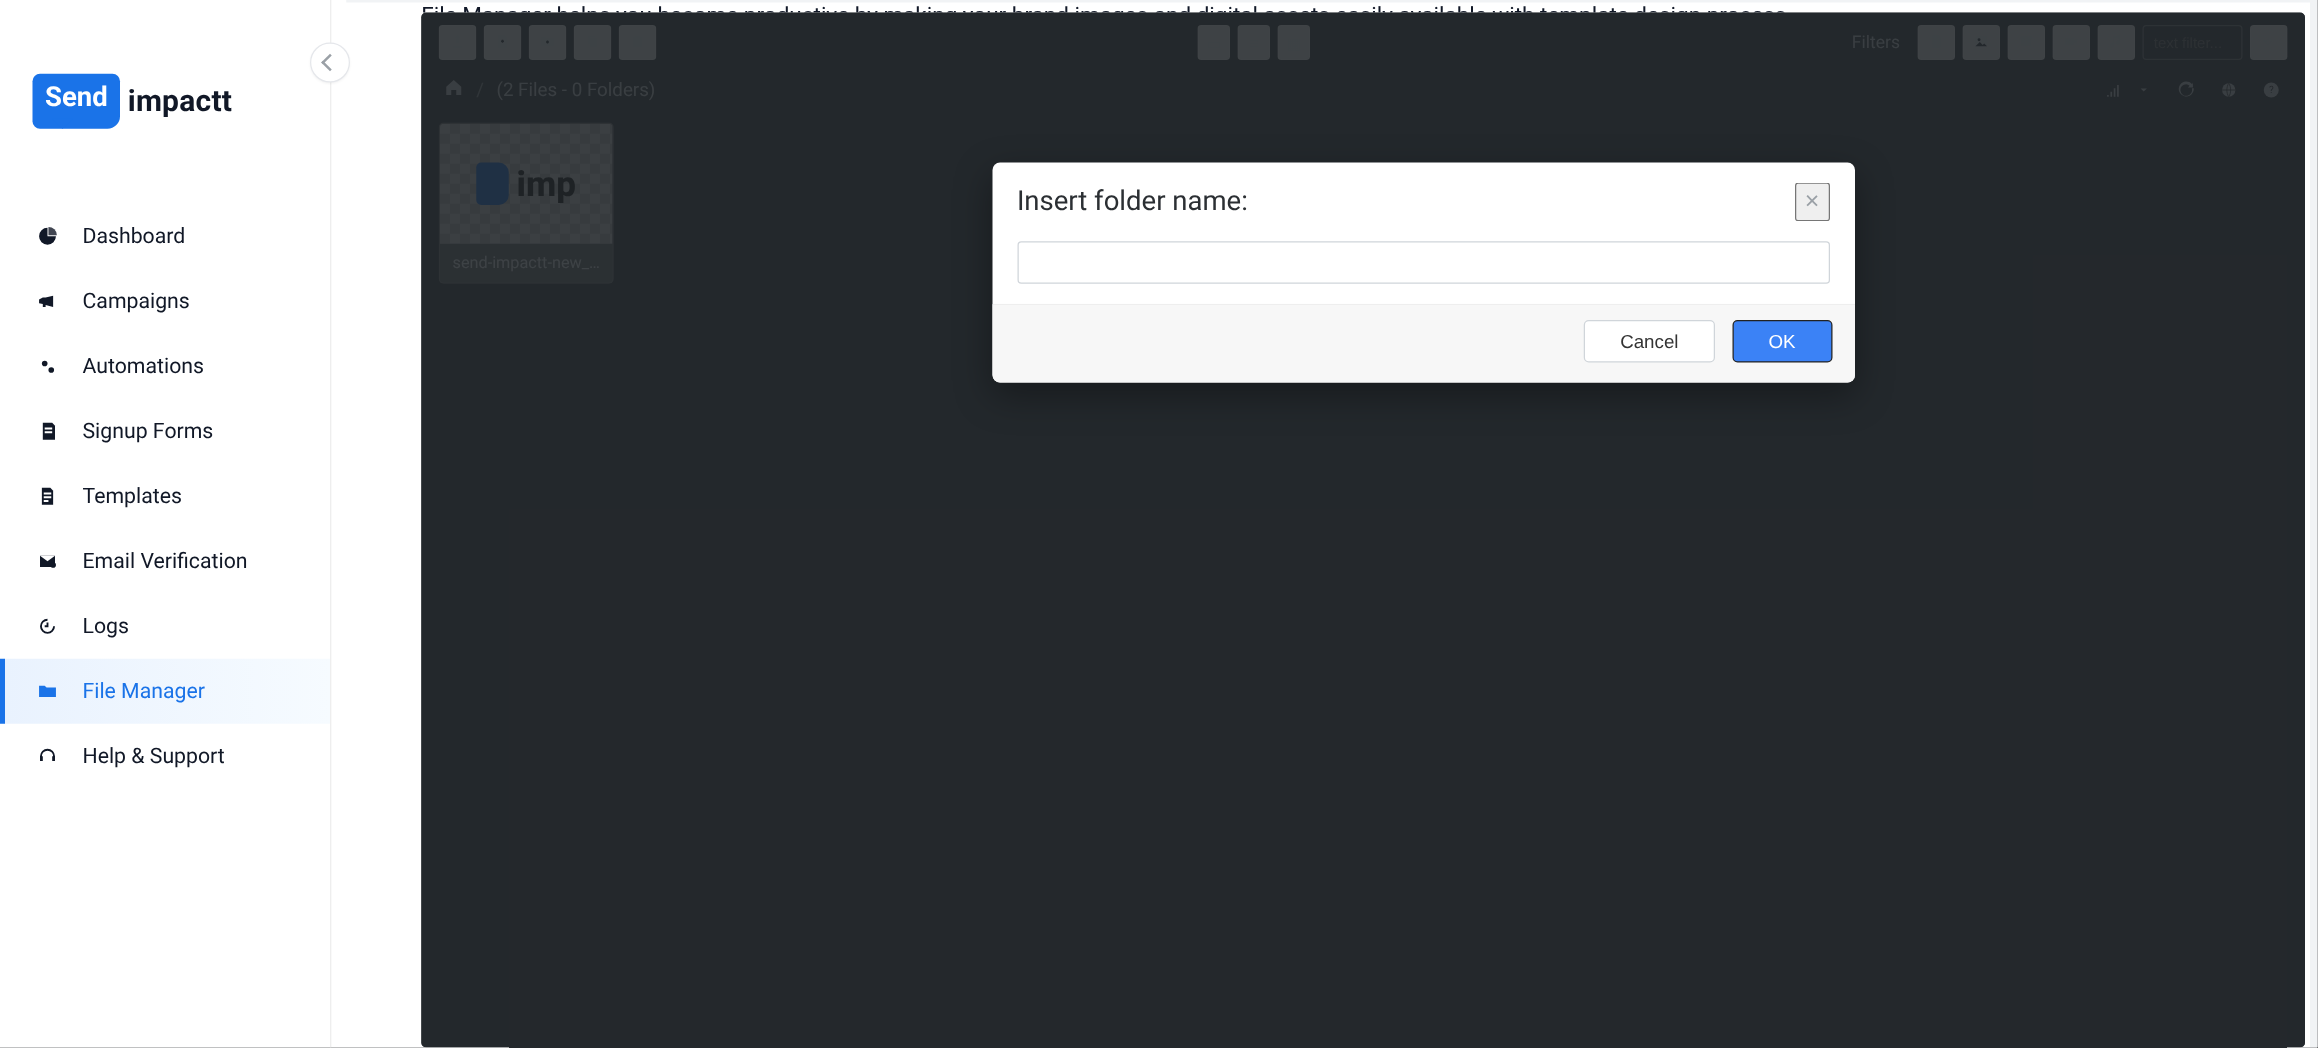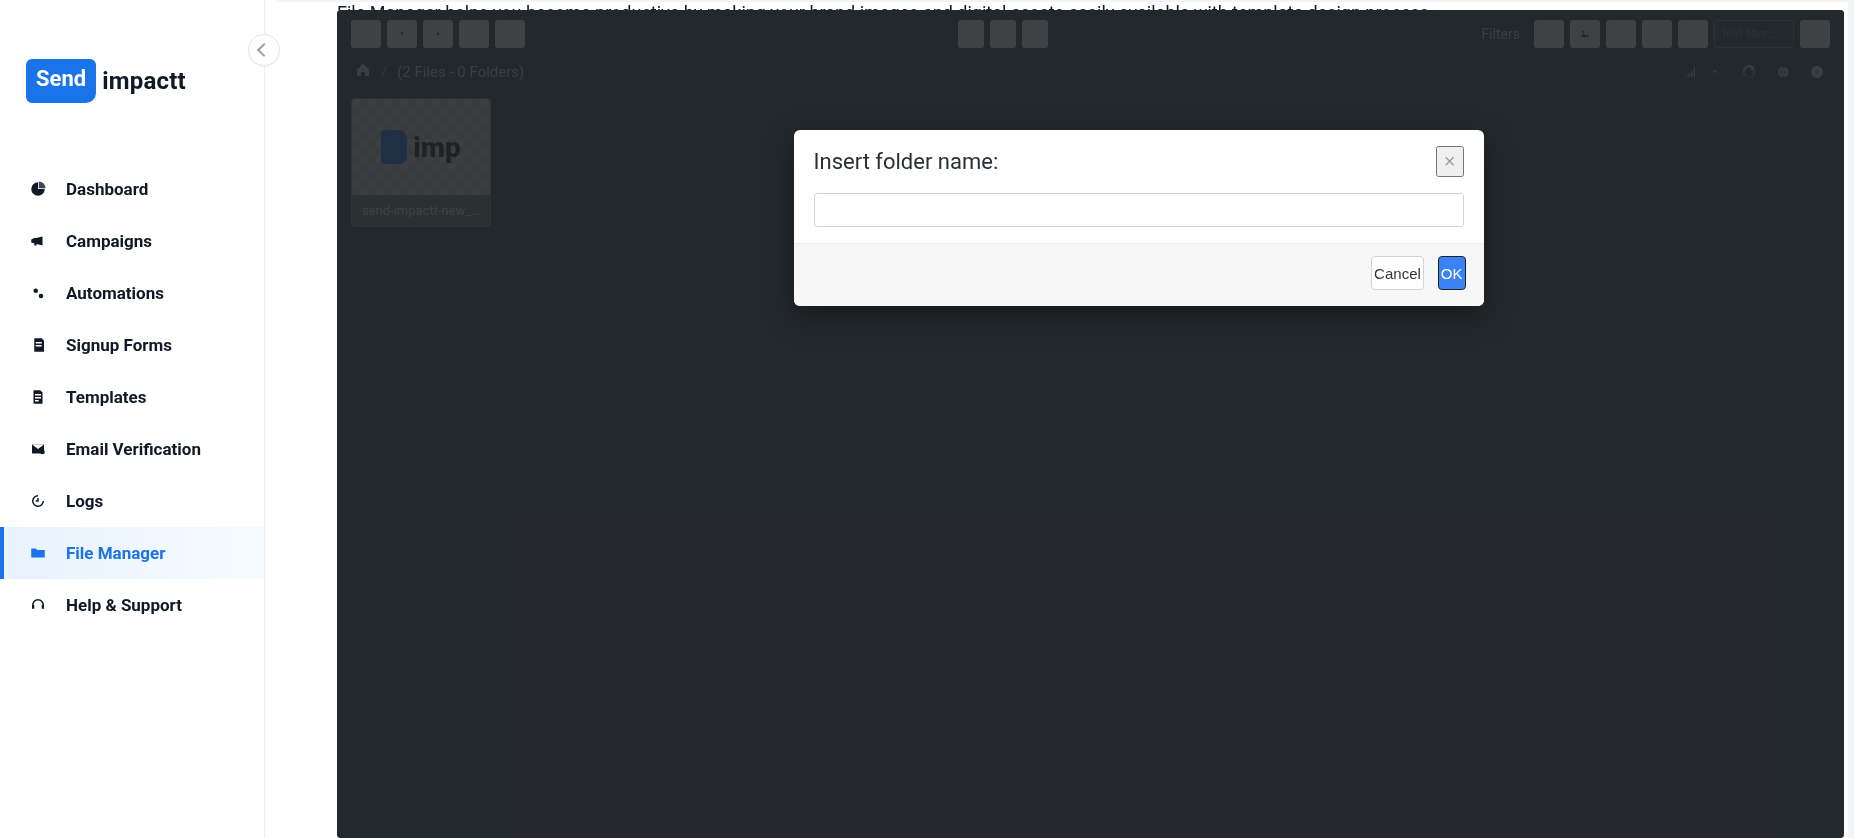--- a/index.html
+++ b/index.html
@@ -60,21 +60,21 @@
   }
 
   .nav { display: flex; flex-direction: column; padding-top: 32px; }
   .nav-item {
     display: flex;
     align-items: center;
     gap: 18px;
     padding: 16px 24px;
     color: #111827;
     font-size: 17px;
-    font-weight: 700;
+    font-weight: 400;
     border-left: 4px solid transparent;
     cursor: pointer;
   }
   .nav-item .icon { width: 20px; height: 20px; display: inline-flex; align-items:center; justify-content:center; }
   .nav-item.active {
     background: linear-gradient(90deg, #e9f2fe 0%, #f6fbff 100%);
     border-left-color: #1a73e8;
     color: #1a73e8;
   }
 
@@ -202,21 +202,21 @@
     padding: 0 10px; font-size: 14px; background: #fff; color: #111827;
   }
   .modal-footer {
     padding: 12px 18px 16px 18px;
     background: #f7f7f7;
     display: flex; justify-content: flex-end; gap: 14px;
     border-top: 1px solid #eee;
     border-radius: 0 0 6px 6px;
   }
   .btn {
-    height: 34px; padding: 0 2px; border-radius: 4px; font-size: 15px; cursor: pointer;
+    height: 34px; padding: 0 28px; border-radius: 4px; font-size: 15px; cursor: pointer;
     display: inline-flex; align-items: center; justify-content: center;
   }
   .btn.secondary { background: #fff; border: 1px solid #d0d5da; color: #333; }
   .btn.primary { background: #3b82f6; border: 1px solid #222; color: #fff; }
 
   
   .glyph { font-family: inherit; font-size: 13px; line-height: 1; }
 
   
   .right-gutter { width: 6px; background: #f1f3f5; }

